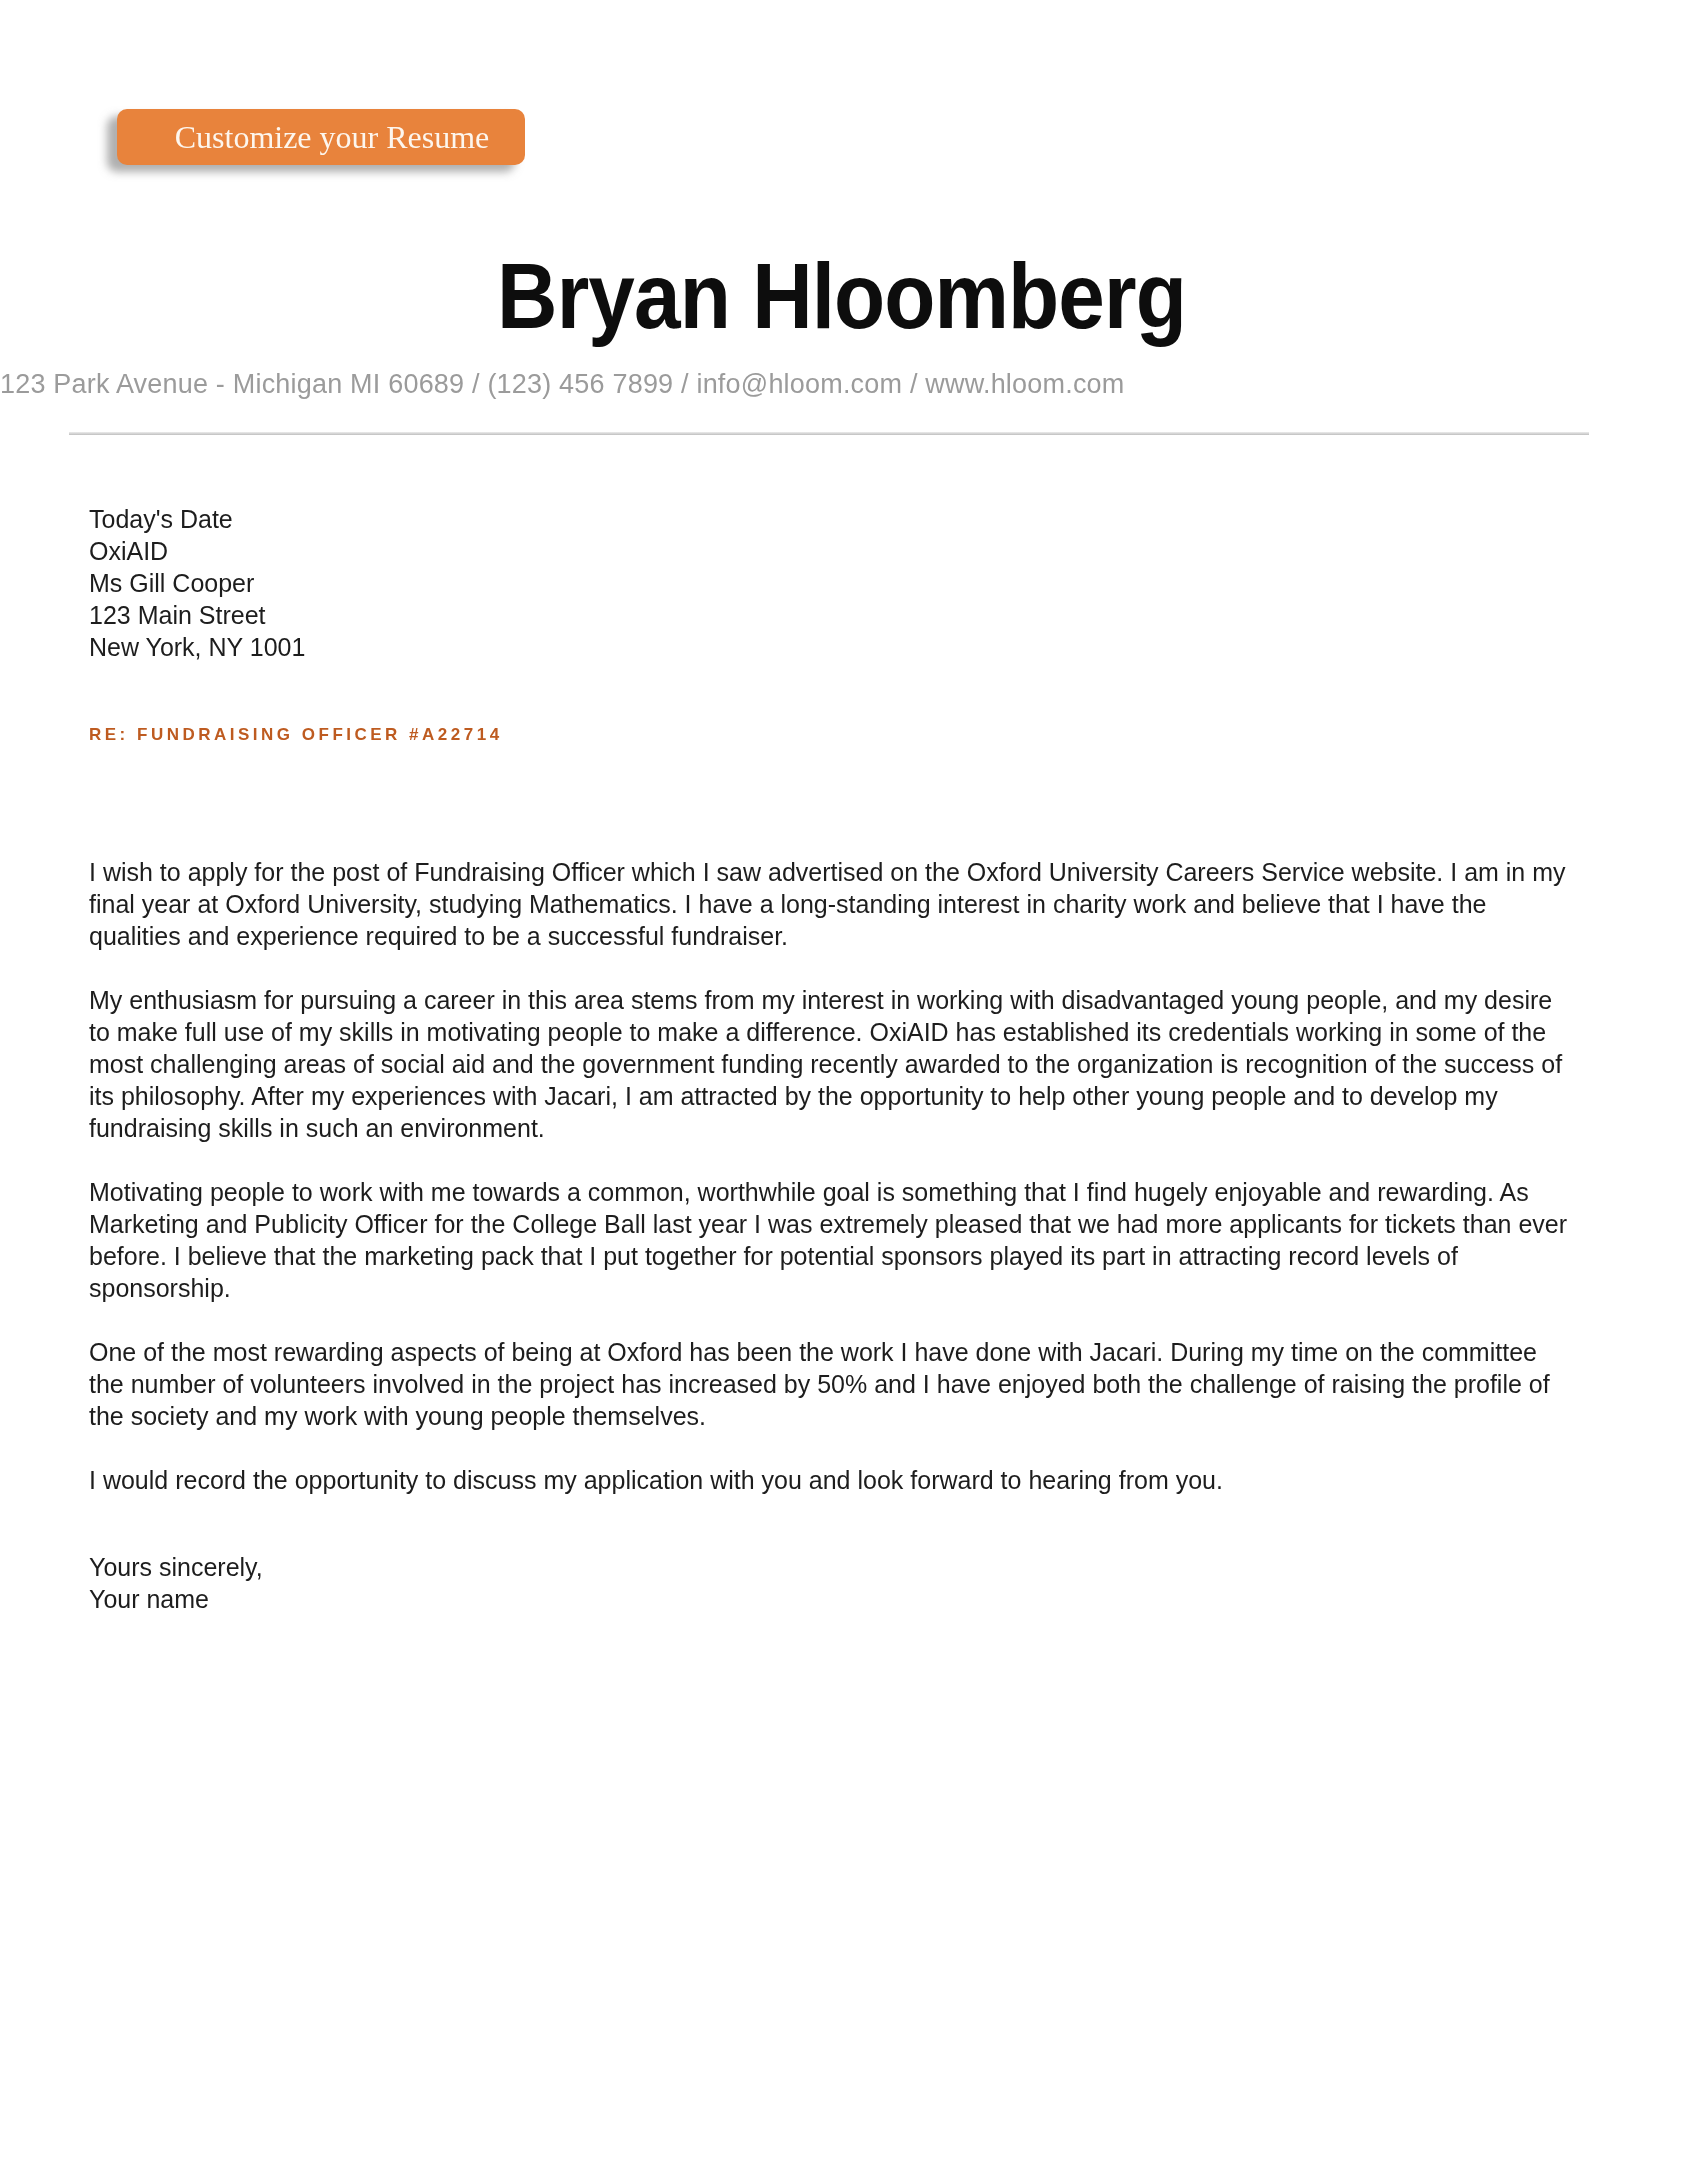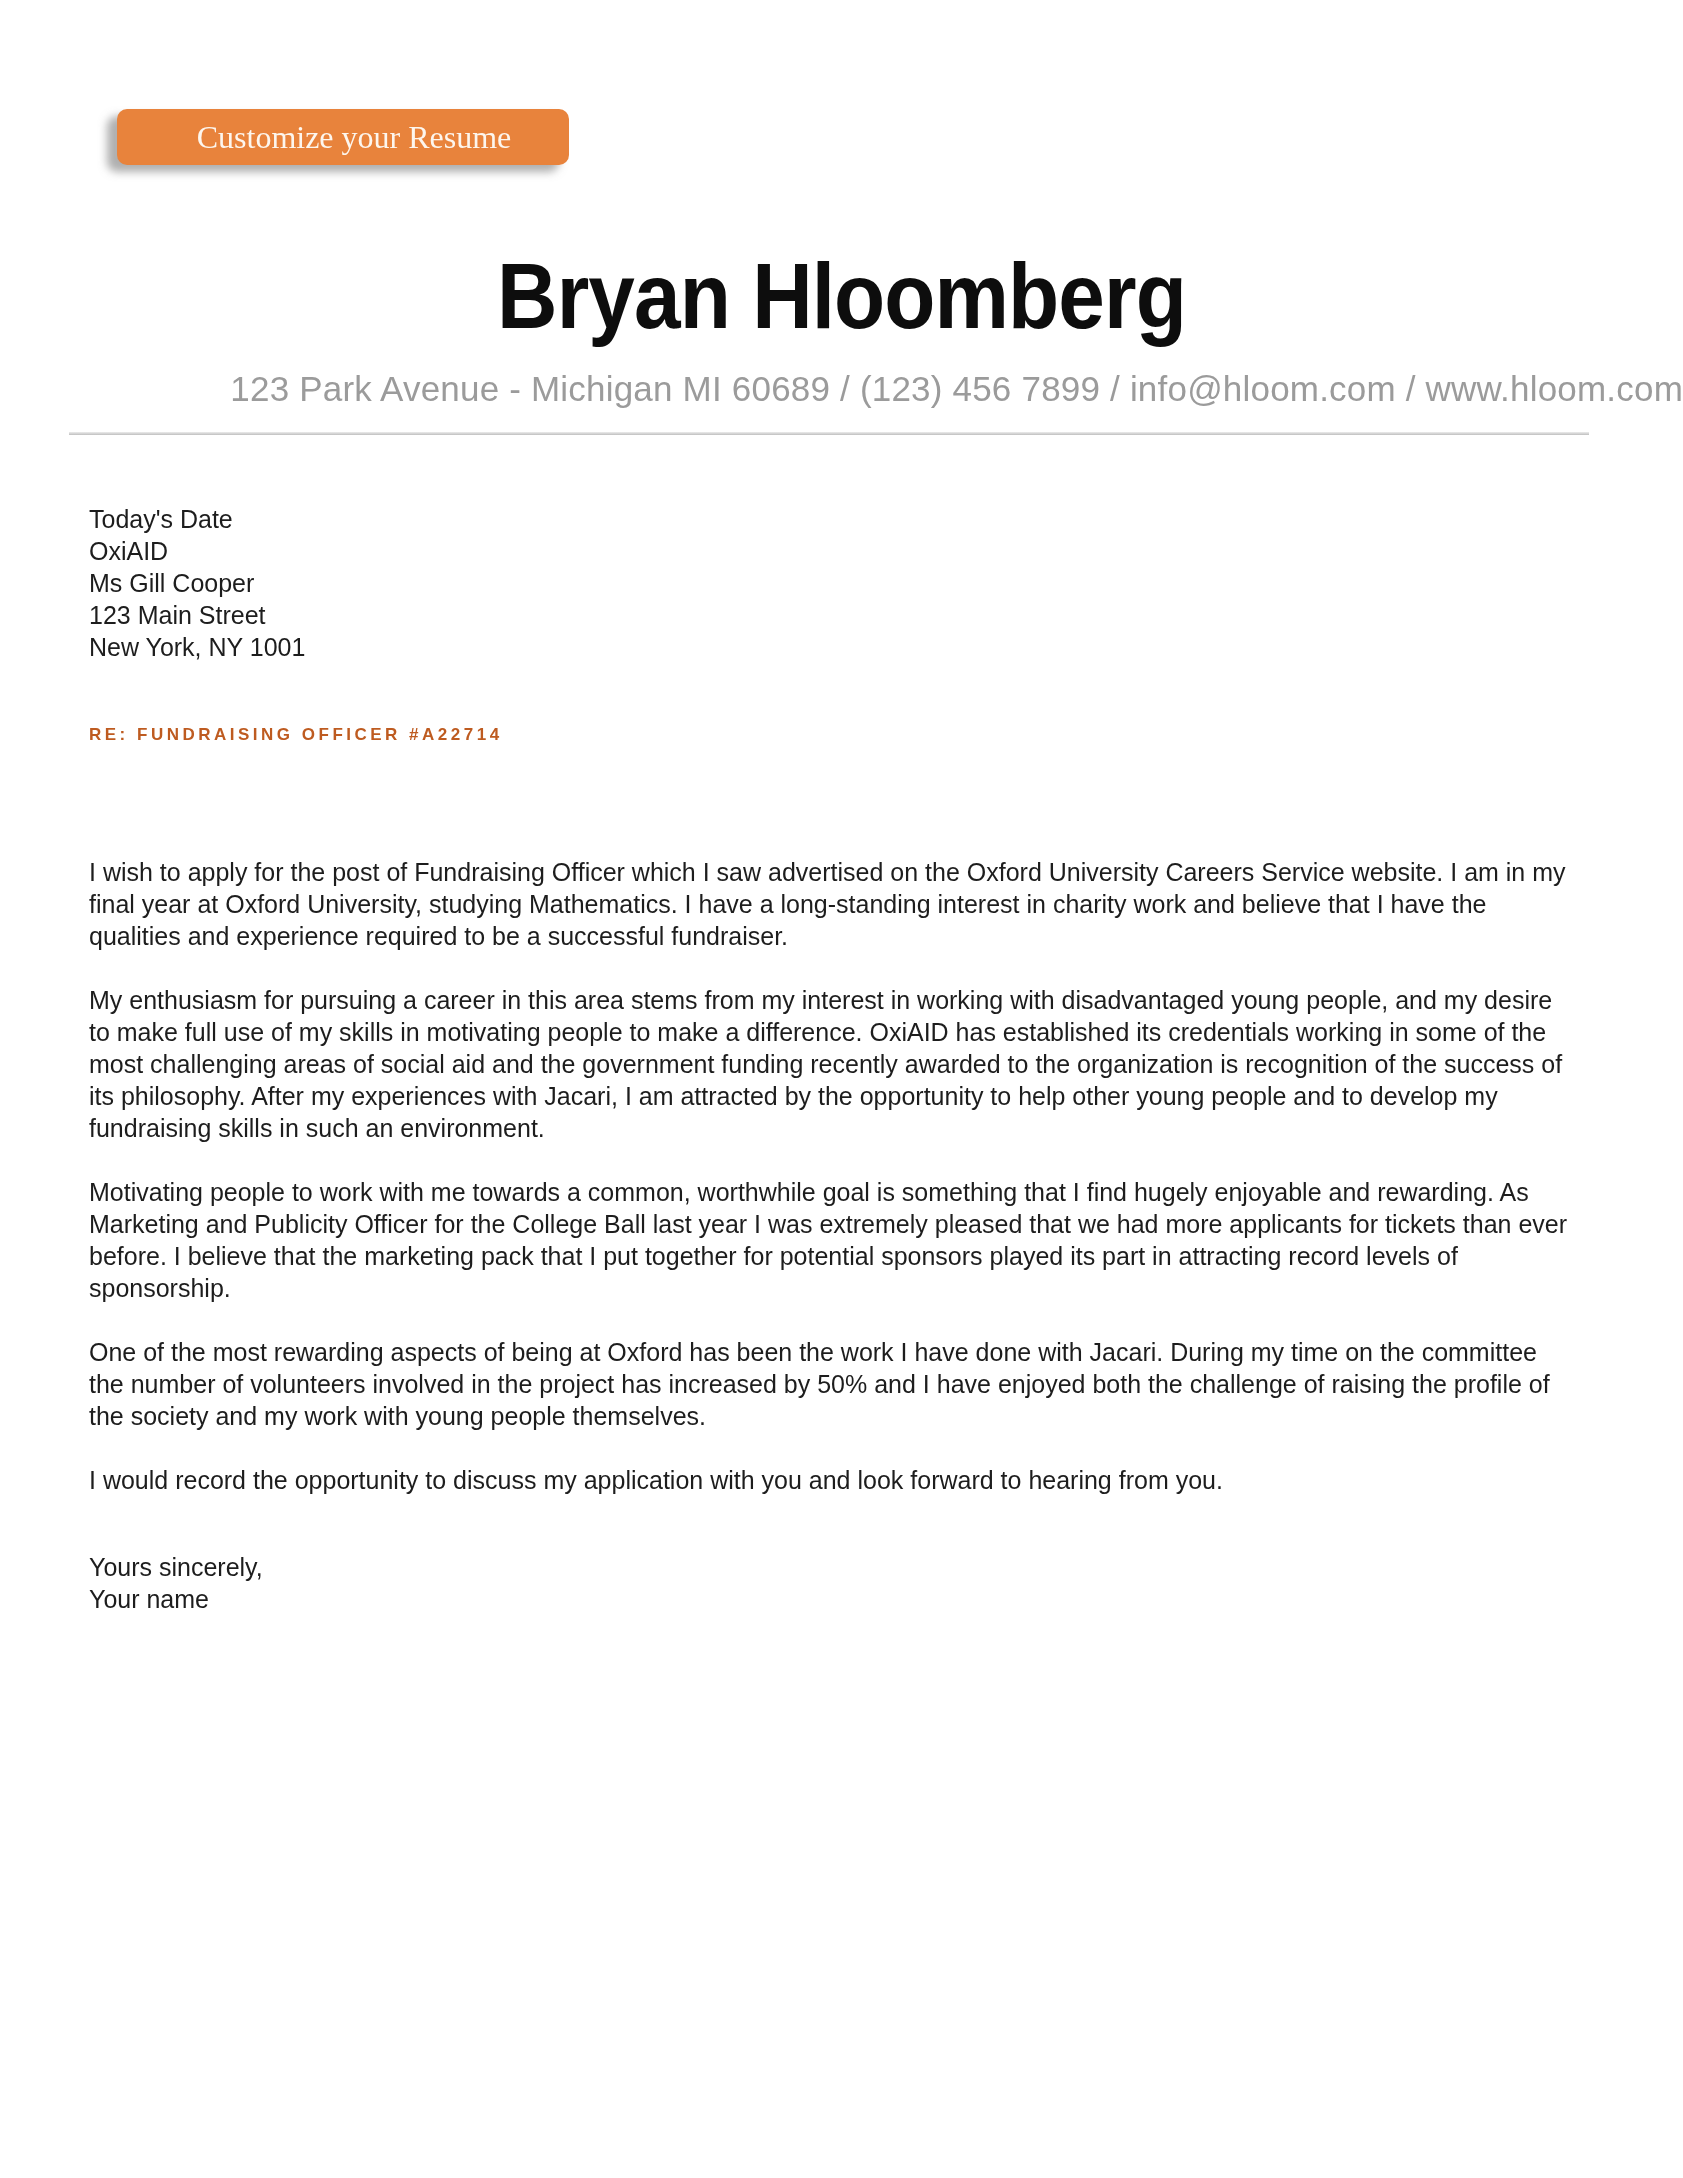--- a/index.html
+++ b/index.html
@@ -14,21 +14,21 @@
     background: #ffffff;
     overflow: hidden;
     font-family: "Liberation Sans", sans-serif;
   }
 
   
   .customize-button {
     position: absolute;
     left: 117px;
     top: 109px;
-    width: 452px;
+    width: 408px;
     height: 56px;
     background: #E8833C;
     border: none;
     border-radius: 10px;
     box-shadow: -10px 7px 9px rgba(110,110,110,0.55);
     color: #FDF6EE;
     font-family: "Liberation Serif", serif;
     font-size: 32px;
     display: flex;
     align-items: center;
@@ -51,22 +51,22 @@
     letter-spacing: -1px;
     transform: scaleX(0.9);
     transform-origin: center;
     white-space: nowrap;
   }
   .contact-line {
     position: absolute;
     top: 369px;
     left: 0;
     right: 0;
-    text-align: right;
-    font-size: 35px;
+    text-align: left;
+    font-size: 27px;
     color: #9B9B9B;
     letter-spacing: 0.2px;
   }
   .divider {
     position: absolute;
     top: 432px;
     left: 69px;
     width: 1520px;
     height: 3px;
     background: linear-gradient(to bottom, #ececec, #bfbfbf);

